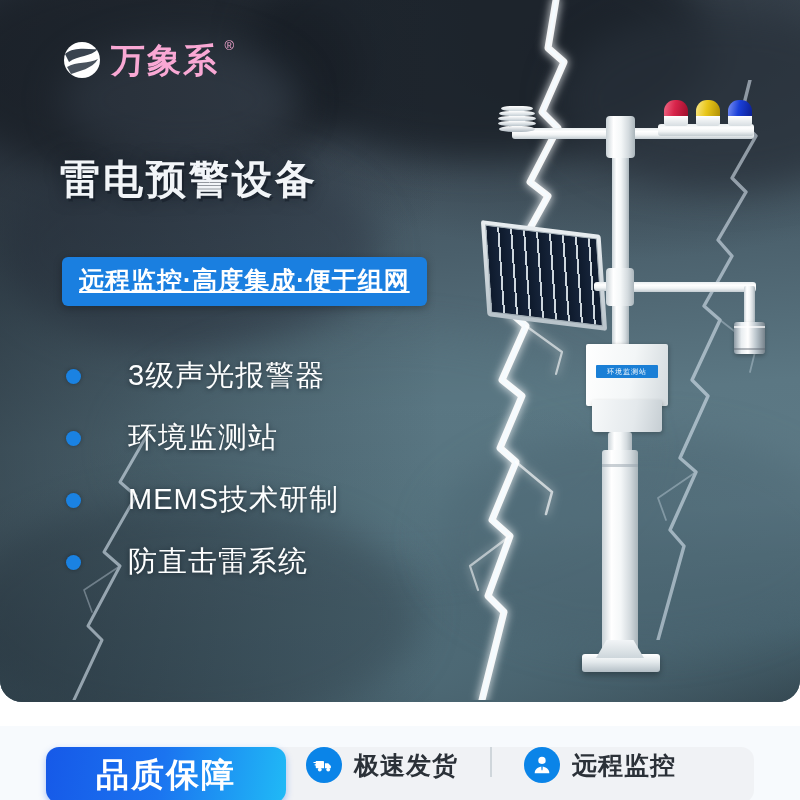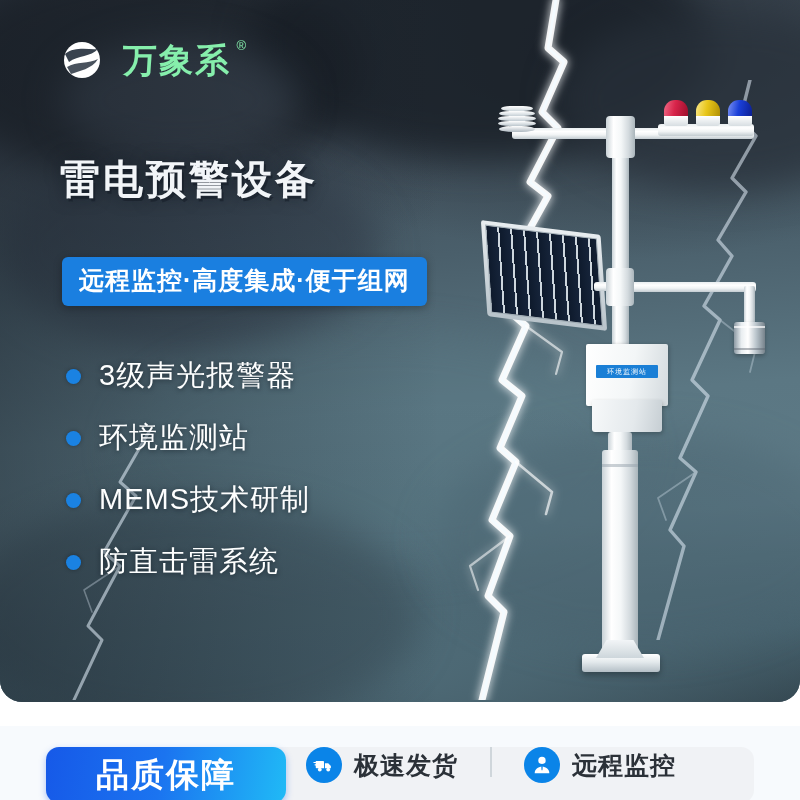--- a/index.html
+++ b/index.html
@@ -42,45 +42,46 @@
   }
 
   
   .bolt{ position:absolute; }
   .bolt svg{ display:block; }
 
   
   #logo{ position:absolute; left:62px; top:40px; display:flex; align-items:center; }
   .logo-mark{ width:40px; height:40px; position:relative; }
   .logo-text{
-    color:#86efac; font-size:34px; font-weight:bold; letter-spacing:2px;
-    margin-left:21px; line-height:1; position:relative;
+    color:#f9a8d4; font-size:34px; font-weight:bold; letter-spacing:2px;
+    margin-left:9px; line-height:1; position:relative;
   }
   .logo-reg{
     position:absolute; right:-17px; top:-4px; font-size:13px; font-weight:normal;
   }
 
   #title{
     position:absolute; left:60px; top:158px;
     font-size:40px; font-weight:bold; color:#f2f5f8;
     letter-spacing:3px; line-height:1.08;
     text-shadow:2px 3px 0 rgba(20,28,38,.55), 0 0 16px rgba(10,16,24,.5);
   }
 
   #subtitle-badge{
     position:absolute; left:62px; top:257px;
     background:#1a7fe0;
     border-radius:6px;
     padding:7px 17px 9px 17px;
     color:#fff; font-size:25px; font-weight:bold; letter-spacing:1px;
     box-shadow:0 2px 8px rgba(0,0,0,.28);
+    text-decoration:underline;
   }
 
   #features{ position:absolute; left:66px; top:345px; }
-  .feat{ display:flex; align-items:center; height:62px; }
+  .feat{ display:flex; align-items:center; height:62px;gap:29px; }
   .feat-dot{
     width:15px; height:15px; border-radius:50%;
     background:#1a82e2; margin-right:18px; flex:none;
     box-shadow:0 0 4px rgba(0,0,0,.3);
   }
   .feat-label{
     color:#fdfefe; font-size:29px; font-weight:500; letter-spacing:1px;
     text-shadow:0 1px 5px rgba(10,18,26,.6);
   }
 

